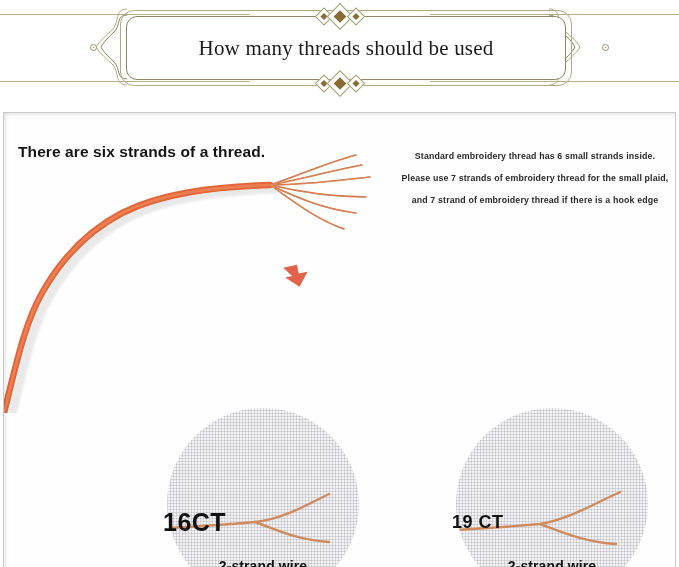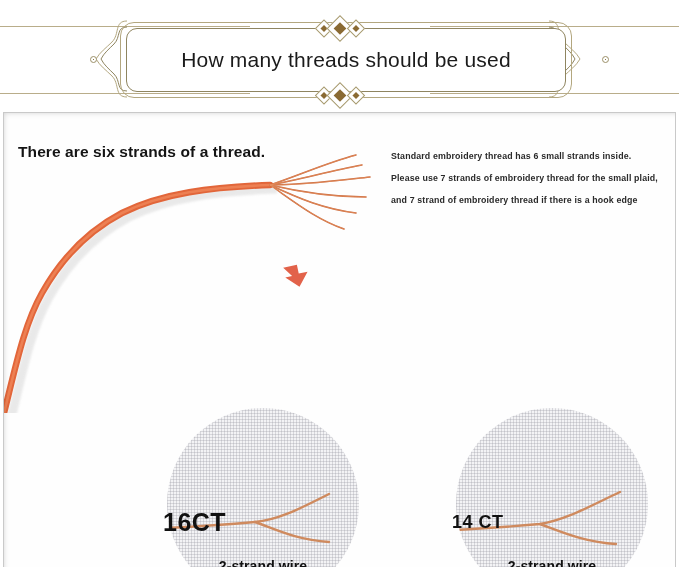--- a/index.html
+++ b/index.html
@@ -6,21 +6,21 @@
   body{
     width:679px;height:567px;
     background:#ffffff;
     font-family:"Liberation Sans", sans-serif;
     overflow:hidden;
     position:relative;
   }
 
   
   .banner{
-    position:absolute;left:0;top:12px;width:679px;height:96px;
+    position:absolute;left:0;top:0;width:679px;height:96px;font-family:Liberation Serif, serif;
   }
   
   .rule{
     position:absolute;height:1px;background:#b9ad8a;
   }
   .rule.top-left   {left:0;  top:14px; width:250px;}
   .rule.top-right  {left:430px;top:14px; width:249px;}
   .rule.bot-left   {left:0;  top:81px; width:250px;}
   .rule.bot-right  {left:430px;top:81px; width:249px;}
 
@@ -99,21 +99,21 @@
     letter-spacing:.1px;white-space:nowrap;
   }
 
   .arrow-wrap{position:absolute;left:277px;top:146px;}
 
   .para{
     position:absolute;left:387px;top:32px;width:288px;
     font-size:8.8px;color:#2a2a2a;line-height:22px;
     letter-spacing:.15px;font-weight:600;
   }
-  .para div{white-space:nowrap;}
+  .para div{white-space:nowrap;text-align:center;}
 
   
   .fabric{
     position:absolute;border-radius:50%;
     background-color:#f3f3f5;
     background-image:
       repeating-linear-gradient(0deg, rgba(150,150,160,.30) 0 1px, rgba(0,0,0,0) 1px 3px),
       repeating-linear-gradient(90deg, rgba(150,150,160,.30) 0 1px, rgba(0,0,0,0) 1px 3px);
     overflow:hidden;
   }
@@ -228,13 +228,13 @@
       <path d="M0 122 C36 120 62 118 84 116 C110 112 134 98 164 84" fill="none" stroke="#cf8a5e" stroke-width="2.4" stroke-linecap="round"></path>
       <path d="M84 116 C106 124 128 134 160 136" fill="none" stroke="#cf8a5e" stroke-width="2.4" stroke-linecap="round"></path>
     </svg>
     <div class="wire-label">2-strand wire</div>
   </div>
 
   <div class="panel-shadow"></div>
 </div>
 
 <div class="ct-label ct16">16CT</div>
-<div class="ct-label ct14">14 CT</div>
+<div class="ct-label ct14">19 CT</div>
 
 </body></html>

